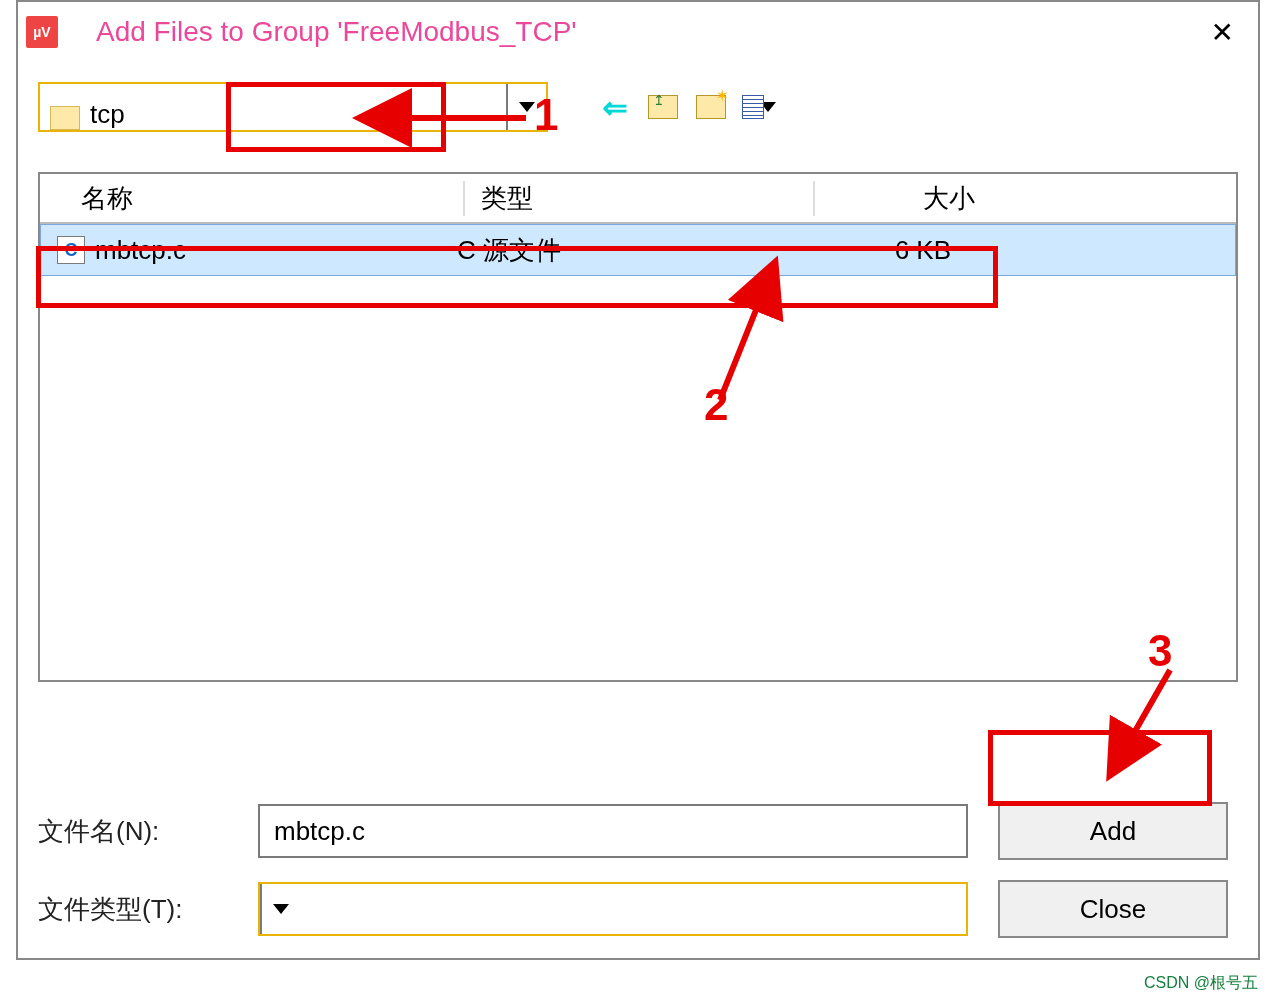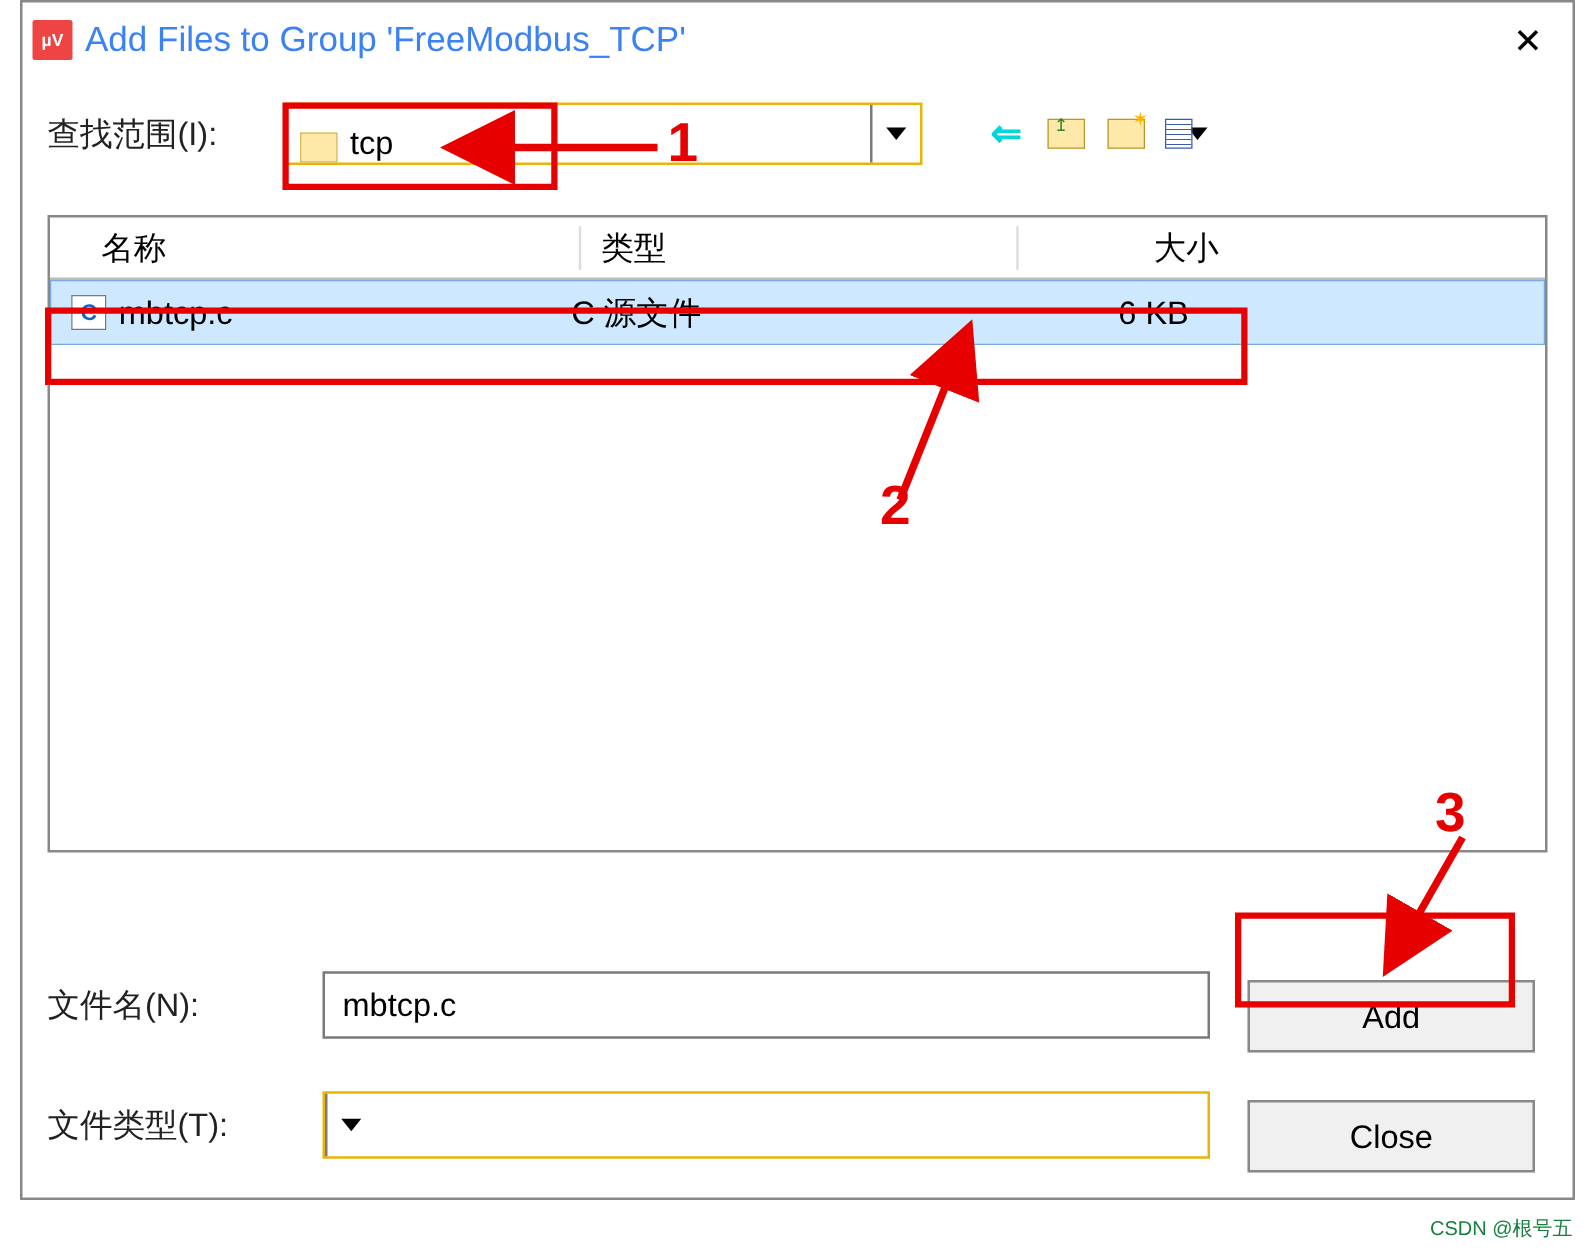--- a/index.html
+++ b/index.html
@@ -26,21 +26,21 @@
   }
   .app-icon {
     width: 32px; height: 32px;
     background: #ef4444;
     color: #fff;
     font-size: 14px; font-weight: bold;
     display: flex; align-items: center; justify-content: center;
     margin-right: 10px;
     border-radius: 2px;
   }
-  .title { font-size: 28px; flex: 1; color: #3b82f6; }
+  .title { font-size: 28px; flex: 1; color: #ec4899; margin-left: 28px; }
   .close-x { font-size: 28px; cursor: pointer; padding: 4px 8px; }
   .toolbar-row {
     display: flex;
     align-items: center;
     padding: 20px 20px 10px 20px;
     gap: 20px;
   }
   .label { font-size: 26px; color: #222; min-width: 170px; }
   .combo {
     position: relative;
@@ -132,21 +132,21 @@
     padding: 0 14px;
     width: 100%;
   }
   .combo.filetype { height: 54px; width: 100%; }
   .btn {
     height: 58px;
     border: 2px solid #888;
     background: #f0f0f0;
     font-size: 26px;
     cursor: pointer;
-    display:flex; align-items:center; justify-content:center;margin-top:18px;
+    display:flex; align-items:center; justify-content:center;
   }
 
   
   .redbox { position:absolute; border:5px solid #e60000; pointer-events:none; }
   .rb1 { left:226px; top:82px; width:220px; height:70px; }
   .rb2 { left:36px; top:246px; width:962px; height:62px; }
   .rb3 { left:988px; top:730px; width:224px; height:76px; }
   .annot { position:absolute; color:#e60000; font-weight:bold; font-size:44px; pointer-events:none; }
   .a1 { left:534px; top:90px; }
   .a2 { left:704px; top:380px; }
@@ -159,21 +159,20 @@
 
 <div class="dialog">
 
   <div class="titlebar">
     <div class="app-icon">µV</div>
     <div class="title">Add Files to Group 'FreeModbus_TCP'</div>
     <div class="close-x">✕</div>
   </div>
 
   <div class="toolbar-row">
-    <div class="label">查找范围(I):</div>
     <div class="combo lookin">
       <div class="folder-ico"></div>
       <div class="text">tcp</div>
       <div class="drop-btn">
           <div class="arrow-down"></div>
         </div>
     </div>
     <div class="nav-icons">
       <div class="nav-ico">
           <span class="back-arrow">⇐</span>

